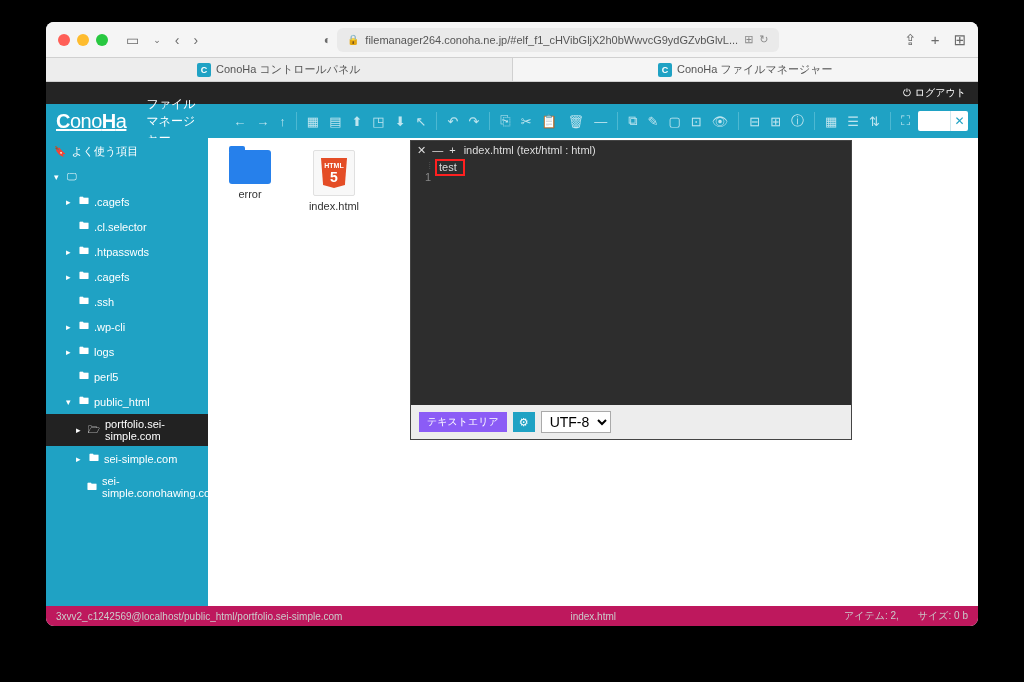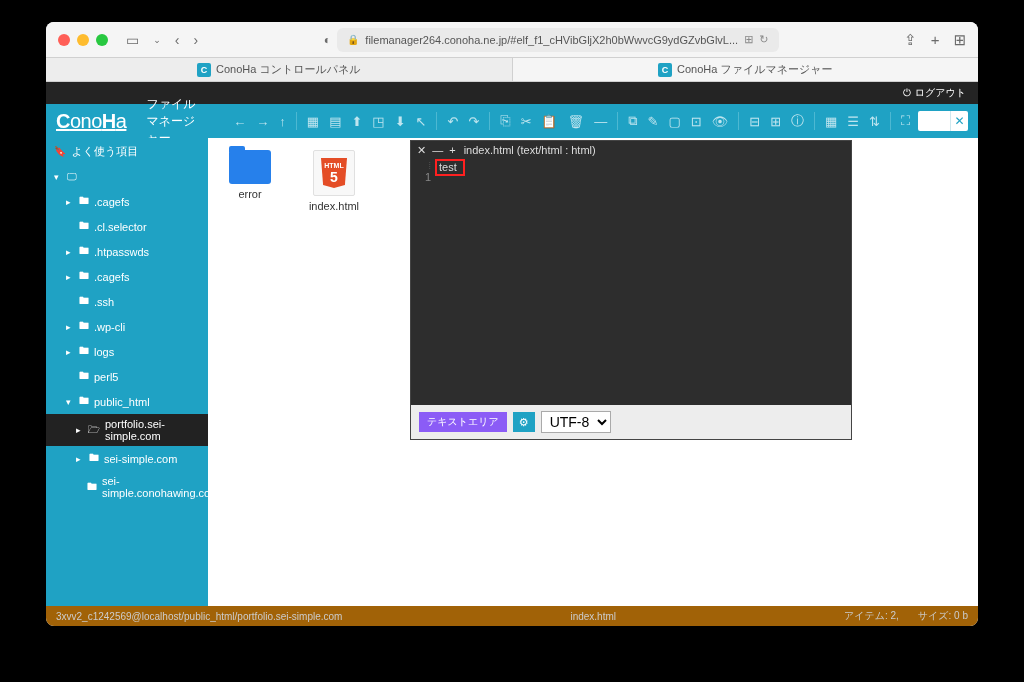--- a/index.html
+++ b/index.html
@@ -60,21 +60,21 @@
 .ed-text { flex: 1; padding: 2px 4px; color: #ddd; position: relative; }
 .ed-highlight { position: absolute; top: 0; left: 0; border: 2px solid #ff2020; padding: 0 6px 1px 2px; }
 .ed-bottom { background: #ededed; padding: 6px 8px; display: flex; flex-direction: column; gap: 6px; }
 .ed-row { display: flex; align-items: center; gap: 6px; }
 .ed-row.right { justify-content: flex-end; }
 .tag-blue { background: #8b5cf6; color: #fff; font-size: 10px; padding: 3px 8px; }
 .gear-btn { background: #1fa2c4; color: #fff; width: 22px; height: 20px; display: flex; align-items: center; justify-content: center; font-size: 11px; }
 .enc-select { font-size: 14px; padding: 1px 4px; background: #fff; border: 1px solid #aaa; }
 .ed-btn { background: #1fa2c4; color: #fff; font-size: 11px; padding: 4px 10px; border: none; cursor: pointer; }
 .ed-btn.hl { outline: 2px solid #ff2020; outline-offset: 1px; }
-.statusbar { height: 20px; background: #a16207; color: #ccc; font-size: 10px; display: flex; align-items: center; padding: 0 10px; }
+.statusbar { height: 20px; background: #be185d; color: #ccc; font-size: 10px; display: flex; align-items: center; padding: 0 10px; }
 .statusbar .center { flex: 1; text-align: center; }
 .statusbar .right { display: flex; gap: 19px; }
 </style>
 </head>
 <body>
 
 <div class="browser-window">
   <div class="titlebar">
     <div class="traffic-lights">
       <div class="tl tl-red"></div>

